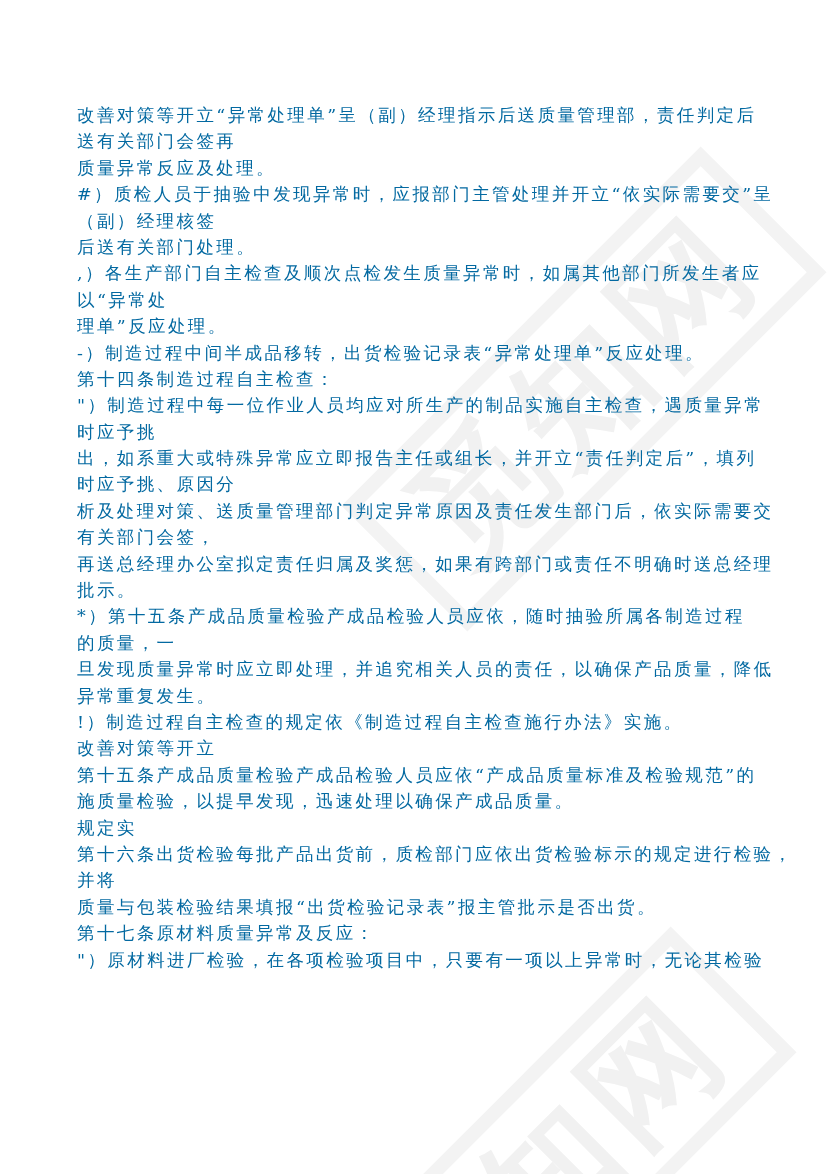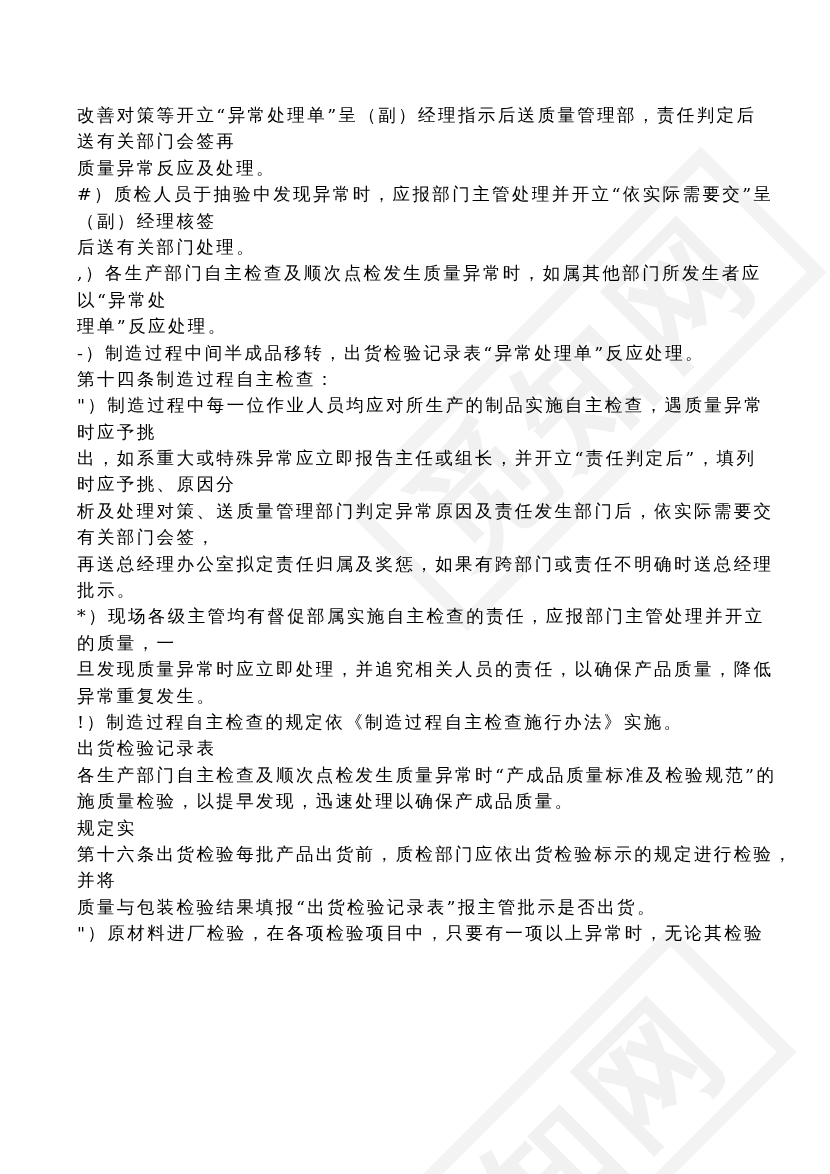--- a/index.html
+++ b/index.html
@@ -16,21 +16,21 @@
     white-space: nowrap;
     border: 14px solid #f3f3f3;
     padding: 10px 30px;
     line-height: 1;
   }
   .wm1 { left: 330px; top: 300px; }
   .wm2 { left: 300px; top: 1080px; }
   .content {
     position: absolute; left: 77px; top: 102px; width: 690px;
     font-family: "DejaVu Serif", "Liberation Serif", serif;
-    font-size: 17.5px; color: #000000;
+    font-size: 17.5px; color: #0369a1;
     letter-spacing: 2.4px;
   }
   .line {
     height: 26.4px; line-height: 26.4px; white-space: nowrap;
   }
 </style>
 </head>
 <body>
 
 <div class="page">
@@ -50,27 +50,28 @@
     <div class="line">-）制造过程中间半成品移转，出货检验记录表“异常处理单”反应处理。</div>
     <div class="line">第十四条制造过程自主检查：</div>
     <div class="line">"）制造过程中每一位作业人员均应对所生产的制品实施自主检查，遇质量异常</div>
     <div class="line">时应予挑</div>
     <div class="line">出，如系重大或特殊异常应立即报告主任或组长，并开立“责任判定后”，填列</div>
     <div class="line">时应予挑、原因分</div>
     <div class="line">析及处理对策、送质量管理部门判定异常原因及责任发生部门后，依实际需要交</div>
     <div class="line">有关部门会签，</div>
     <div class="line">再送总经理办公室拟定责任归属及奖惩，如果有跨部门或责任不明确时送总经理</div>
     <div class="line">批示。</div>
-    <div class="line">*）现场各级主管均有督促部属实施自主检查的责任，应报部门主管处理并开立</div>
+    <div class="line">*）第十五条产成品质量检验产成品检验人员应依，随时抽验所属各制造过程</div>
     <div class="line">的质量，一</div>
     <div class="line">旦发现质量异常时应立即处理，并追究相关人员的责任，以确保产品质量，降低</div>
     <div class="line">异常重复发生。</div>
     <div class="line">!）制造过程自主检查的规定依《制造过程自主检查施行办法》实施。</div>
-    <div class="line">出货检验记录表</div>
-    <div class="line">各生产部门自主检查及顺次点检发生质量异常时“产成品质量标准及检验规范”的</div>
+    <div class="line">改善对策等开立</div>
+    <div class="line">第十五条产成品质量检验产成品检验人员应依“产成品质量标准及检验规范”的</div>
     <div class="line">施质量检验，以提早发现，迅速处理以确保产成品质量。</div>
     <div class="line">规定实</div>
     <div class="line">第十六条出货检验每批产品出货前，质检部门应依出货检验标示的规定进行检验，</div>
     <div class="line">并将</div>
     <div class="line">质量与包装检验结果填报“出货检验记录表”报主管批示是否出货。</div>
+    <div class="line">第十七条原材料质量异常及反应：</div>
     <div class="line">"）原材料进厂检验，在各项检验项目中，只要有一项以上异常时，无论其检验</div>
   </div>
 </div>
 
 </body></html>

